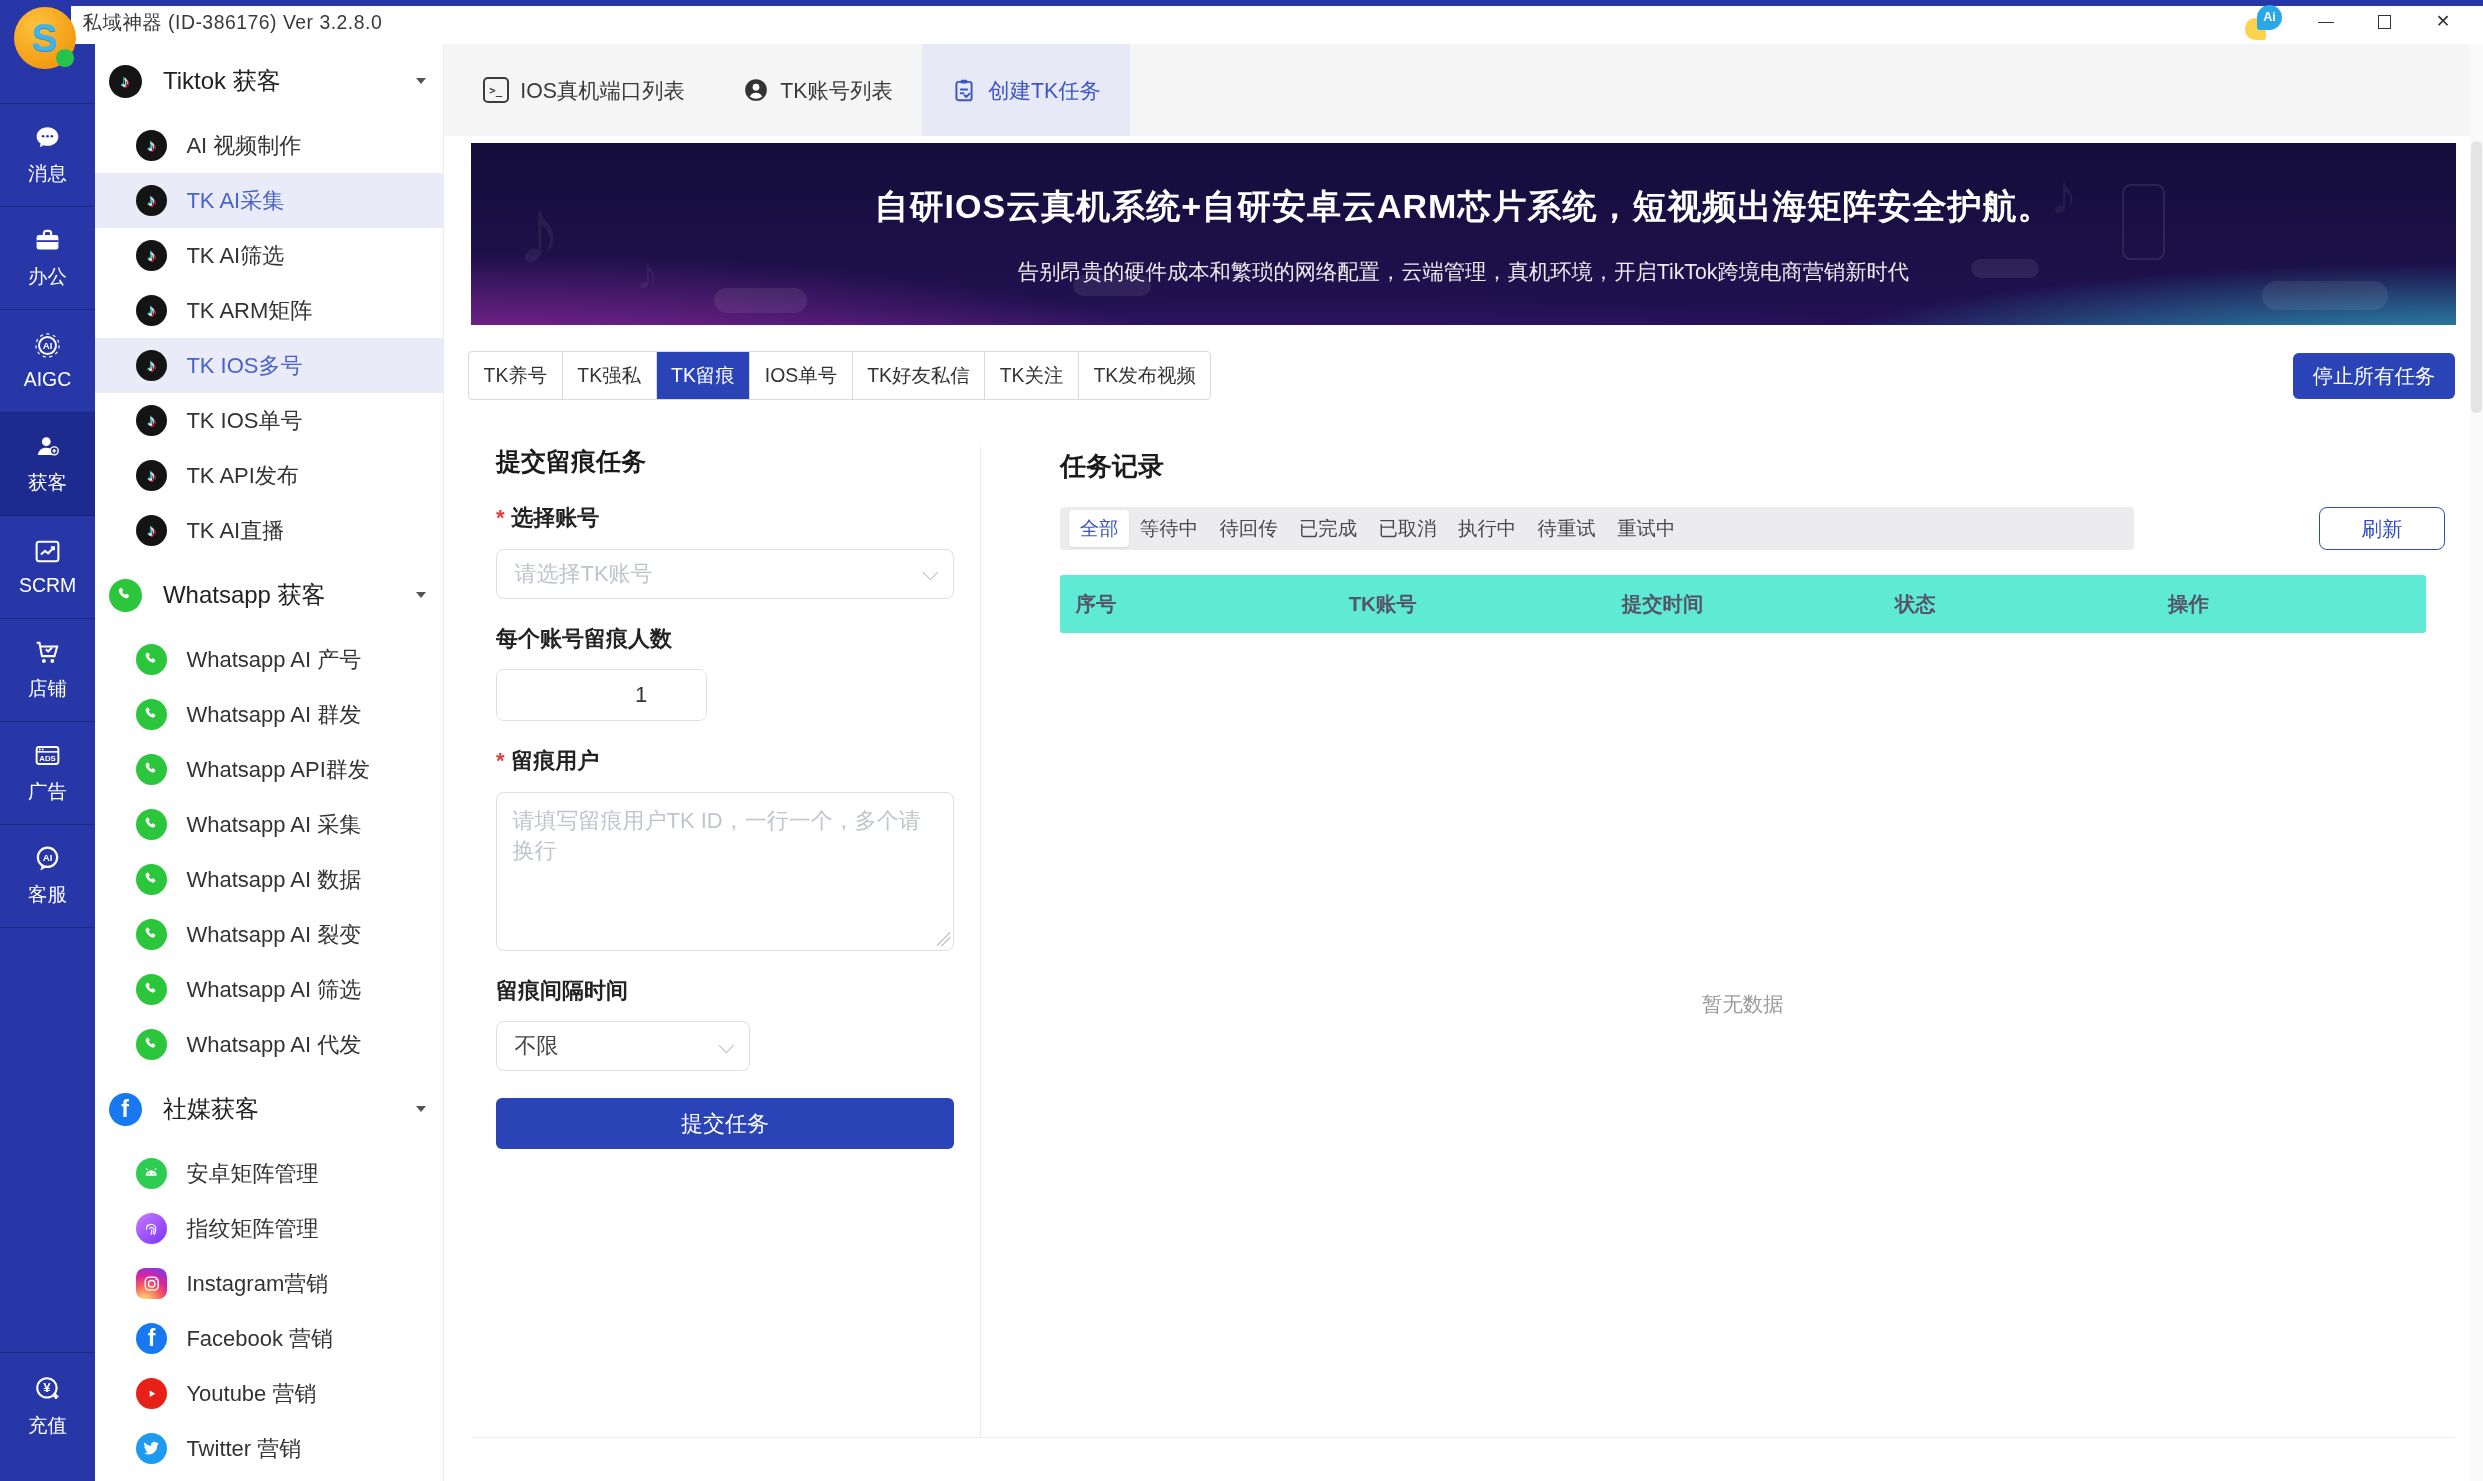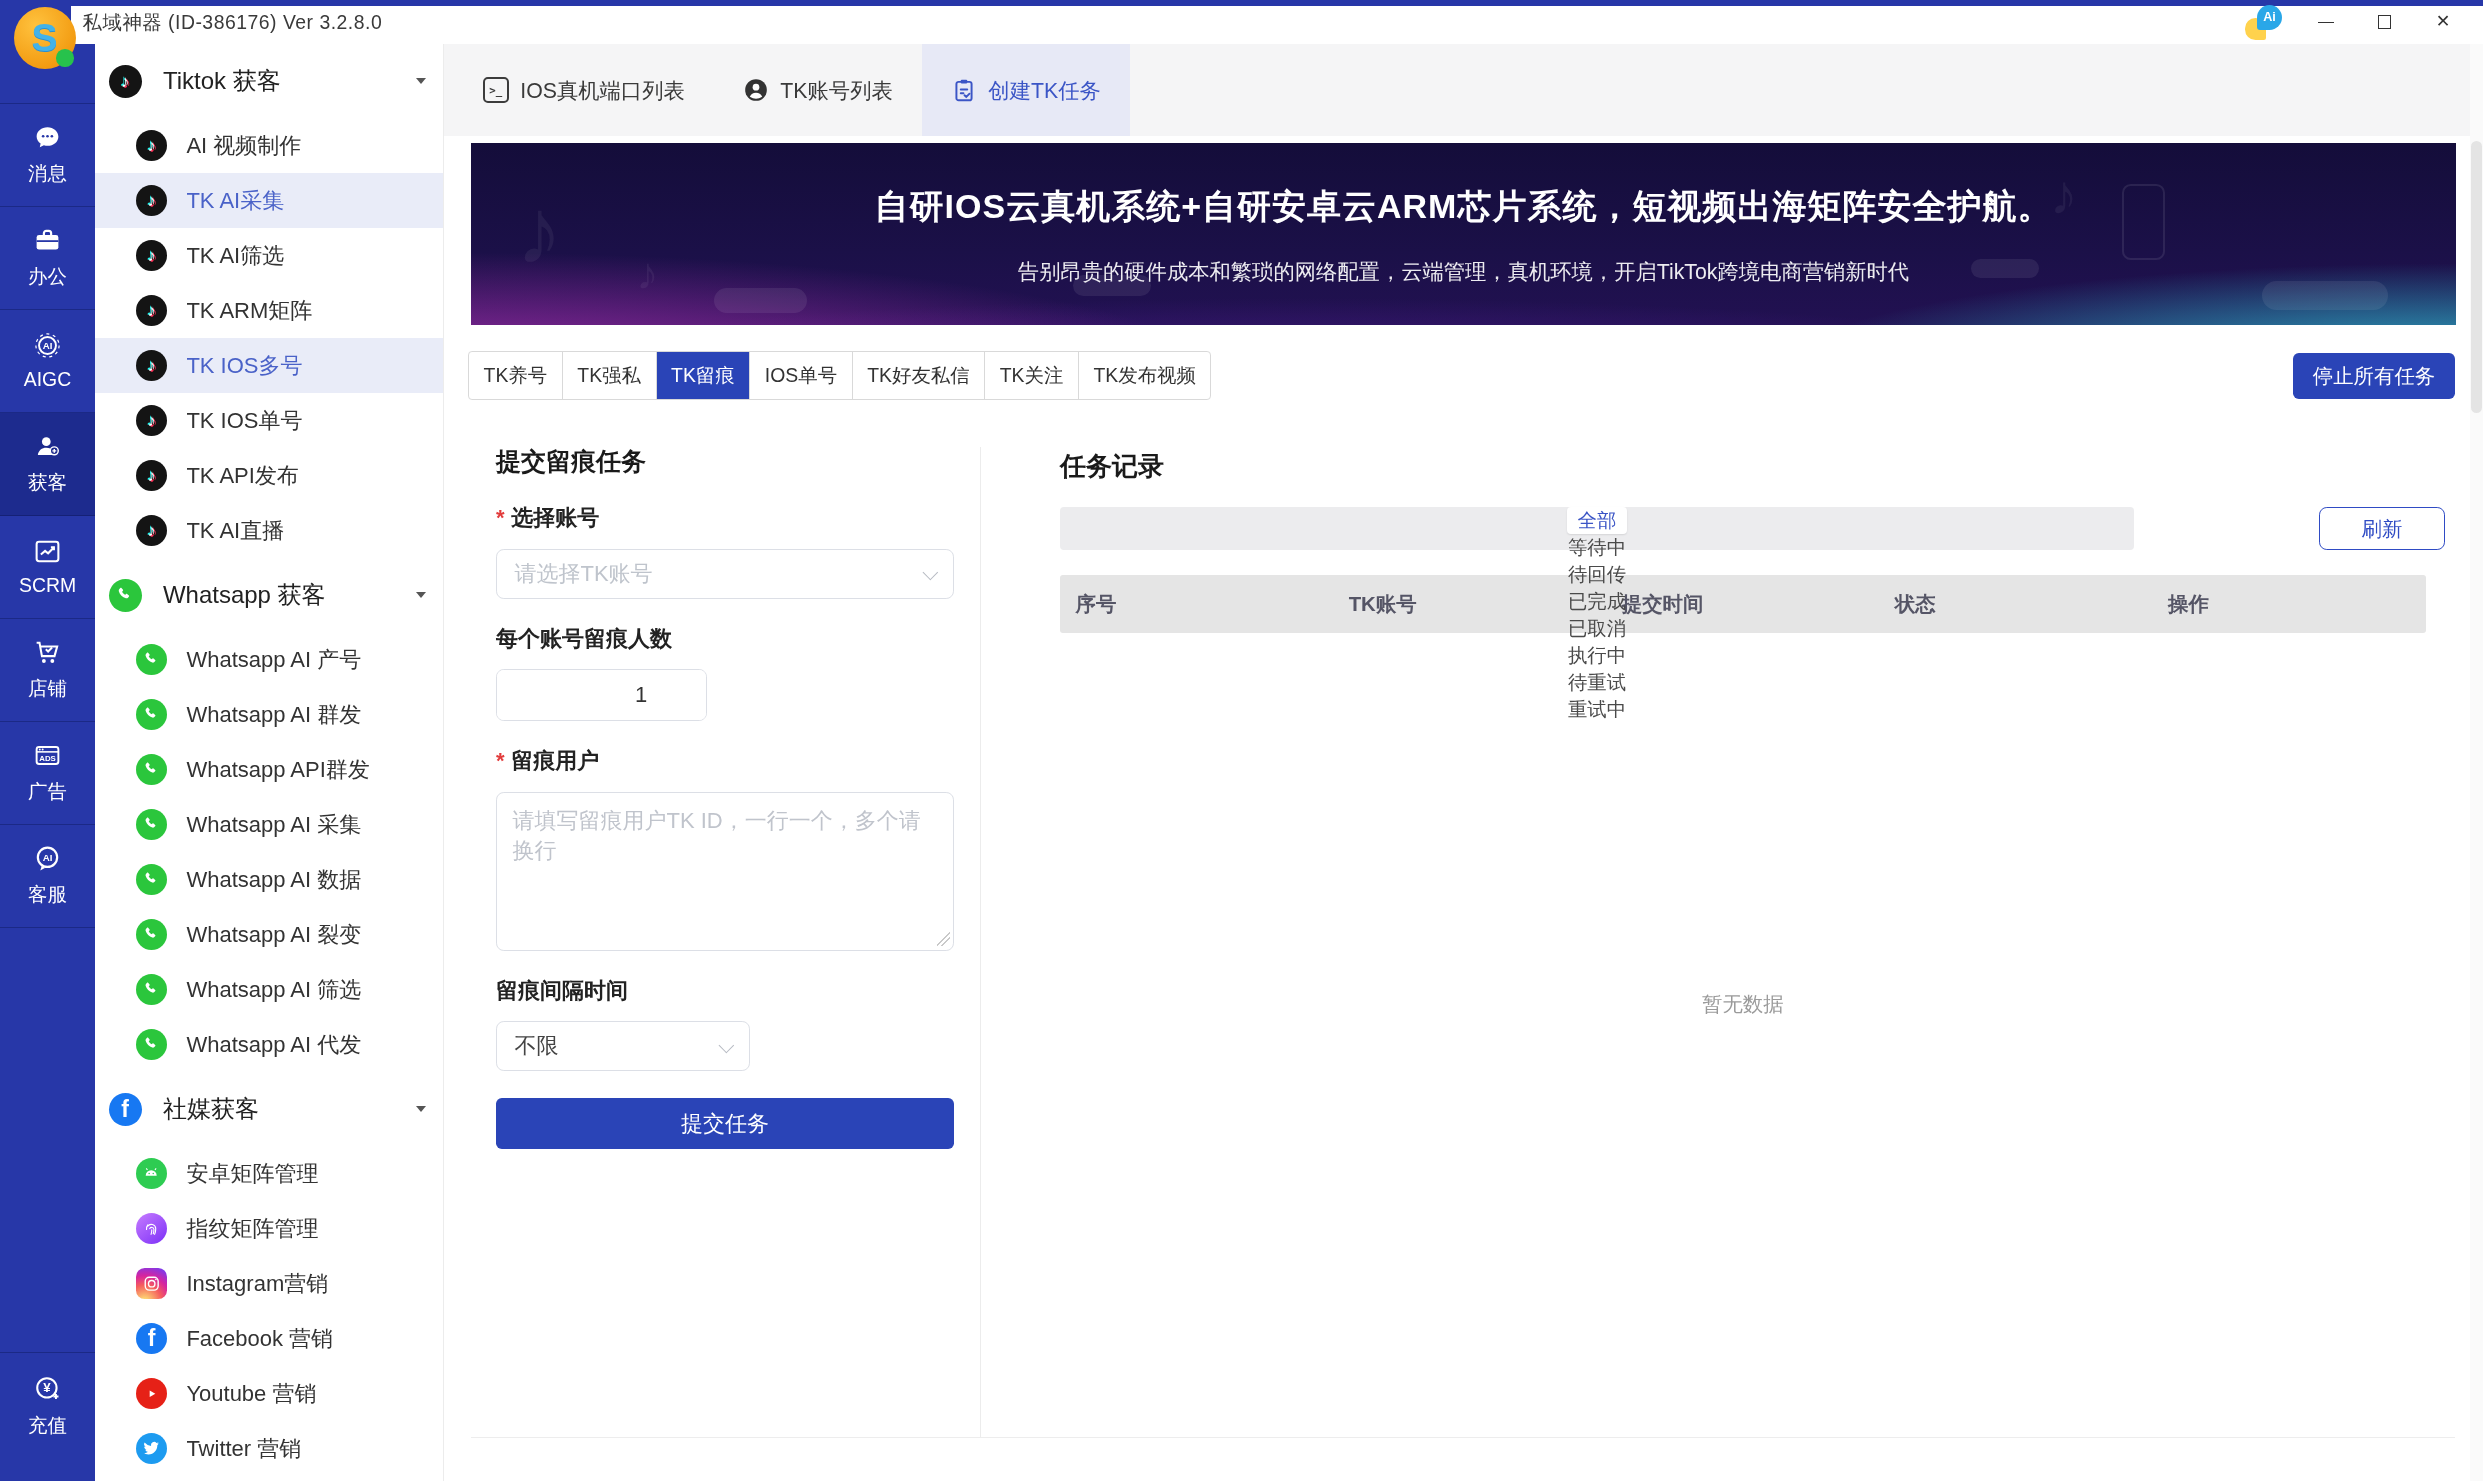--- a/index.html
+++ b/index.html
@@ -110,27 +110,27 @@
   .grip { position:absolute; right:3.9px; bottom:4.9px; width:13.6px; height:13.6px;
           background:linear-gradient(135deg, transparent 45%, #c9c9c9 45% 52%, transparent 52% 66%, #c9c9c9 66% 73%, transparent 73%); }
   .submit-btn { margin-top:27px; width:100%; height:51px; background:#2a44b7; color:#fff; font-size:22px;
                 border:none; border-radius:5.8px; cursor:pointer; }
   .vline { position:absolute; top:403px; left:536px; width:1px; bottom:45px; background:#ececec; }
   .hline { position:absolute; left:27px; right:28px; top:1393px; height:1px; background:#ededed; }
   
   .tasks { position:absolute; top:405px; left:616px; right:38px; }
   .tasks-title { font-size:26px; font-weight:bold; color:#1a1a1a; }
   .filter-row { margin-top:23px; position:relative; height:43px; }
-  .filters { width:1074px; height:43px; background:#ececee; border-radius:3.9px; display:flex; align-items:center; padding:0 3px;flex-direction:column; }
+  .filters { width:1074px; height:43px; background:#ececee; border-radius:3.9px; display:flex; align-items:center; padding:0 9px; }
   .chip { min-width:58px; padding:0 10.7px; height:37px; display:flex; align-items:center; justify-content:center;
           font-size:19.4px; color:#4a4a4a; border-radius:3.9px; cursor:pointer; }
   .chip.active { background:#fff; color:#3b55c6; box-shadow:0 1px 1.9px rgba(0,0,0,.1); }
   .refresh { position:absolute; right:0; top:0; width:126px; height:43px; border:1px solid #2f4bc4; color:#2f4bc4;
              background:#fff; border-radius:7.8px; font-size:20.4px; display:flex; align-items:center; justify-content:center; cursor:pointer; }
-  .thead { margin-top:25px; margin-right:19.4px; height:58px; background:#e5e5e5; border-radius:2.9px; display:flex; align-items:center; }
+  .thead { margin-top:25px; margin-right:19.4px; height:58px; background:#5eead4; border-radius:2.9px; display:flex; align-items:center; }
   .th { flex:1; padding-left:15.5px; font-size:20.4px; font-weight:bold; color:#556; }
   .empty { margin-top:357px; margin-right:19.4px; text-align:center; font-size:20.4px; color:#9a9a9a; }
   
   .scrollbar { position:absolute; right:0; top:44px; width:12.6px; bottom:0; background:#fafafa; z-index:30; }
   .scroll-thumb { position:absolute; right:1px; top:97px; width:10.7px; height:272px; background:#e4e4e4; border-radius:5.8px; }
   svg { display:block; }
 </style>
 </head>
 <body>
 

